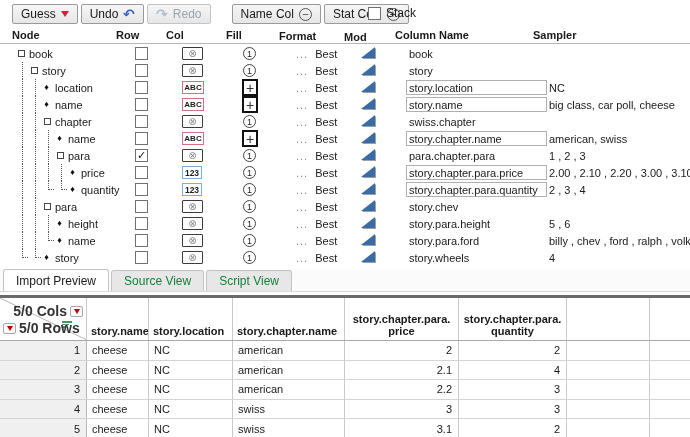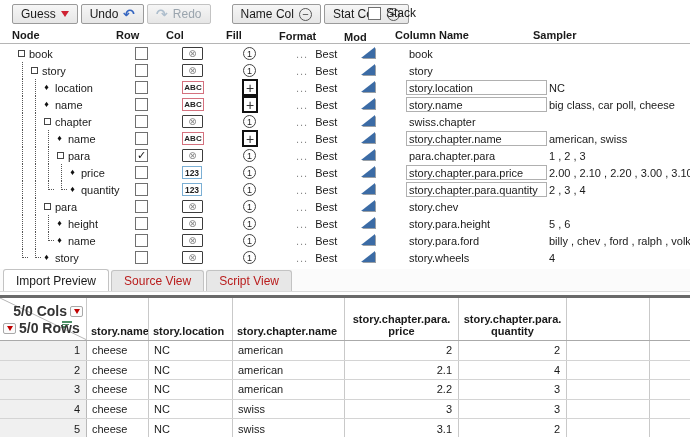--- a/index.html
+++ b/index.html
@@ -61,21 +61,21 @@
   .c-mod { padding-left:5px; display:flex; align-items:flex-end; }
   .mod-tri { width:0; height:0; border-left:14px solid transparent; border-bottom:11px solid #3b6ba5; filter:drop-shadow(1px 1px 0 #9aa0a6); margin-bottom:2px; }
   .namewrap { display:flex; align-items:center; }
   .namewrap input { width:141px; height:15px; margin-left:2px; border:1px solid #b0b0b0; font-family:inherit; font-size:11px; padding:0 2px; color:#1a1a1a; background:#fff; }
   .namewrap span { padding-left:5px; }
   .c-sampler { white-space:nowrap; overflow:hidden; }
   
   .tabbar { position:absolute; left:0; top:269px; width:690px; height:23px; background:#fbfbfb; display:flex; align-items:flex-end; padding-left:3px; border-bottom:1px solid #d9d9d9; }
   .tab { height:21px; display:flex; align-items:center; padding:0 12px; font-size:12px; border:1px solid #c3c3c3; border-bottom:none; border-radius:3px 3px 0 0; margin-right:2px; }
   .tab.active { background:#fff; color:#1a1a1a; position:relative; z-index:2; height:22px; }
-  .tab.inactive { background:#e7e7e7; color:#b91c1c; }
+  .tab.inactive { background:#e7e7e7; color:#15803d; }
   
   .grid { position:absolute; left:0; top:295px; width:690px; }
   .grid-topbar { height:3px; background:#6a6a6a; }
   .ghead { display:flex; height:43px; border-bottom:1px solid #aaa; }
   .gcell { border-right:1px solid #c9c9c9; overflow:hidden; }
   .ghead .gcell { display:flex; flex-direction:column; justify-content:flex-end; padding-bottom:3px; font-weight:bold; }
   .ghead .gcell.left { padding-left:4px; }
   .ghead .gcell.center { text-align:center; }
   .w0{width:87px;} .w1{width:62px;} .w2{width:84px;} .w3{width:112px;} .w4{width:114px;} .w5{width:108px;} .w6{width:83px;} .w7{width:40px; border-right:none;}
   .grow { display:flex; height:19.6px; border-bottom:1px solid #d4d4d4; align-items:center; }

